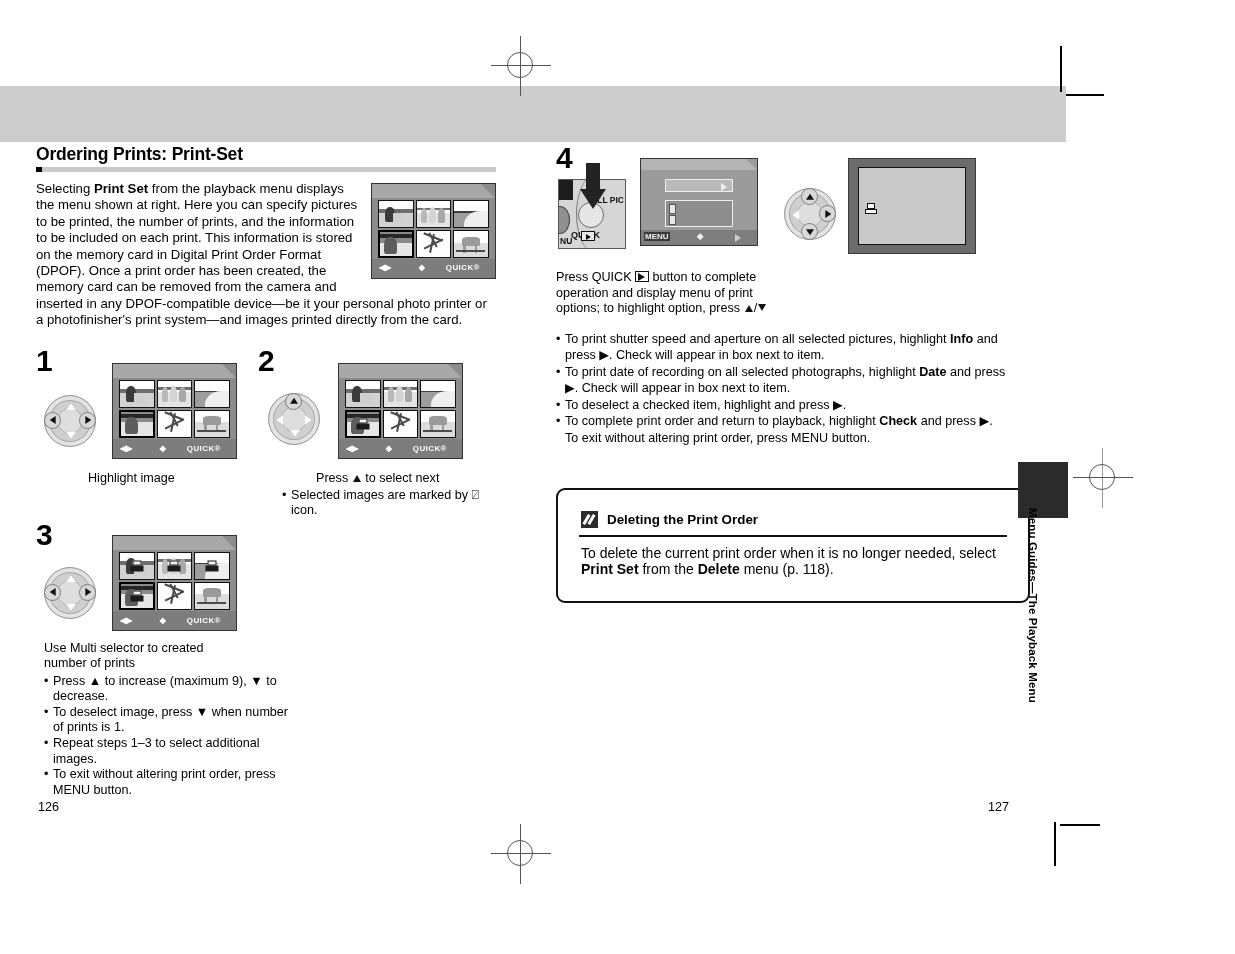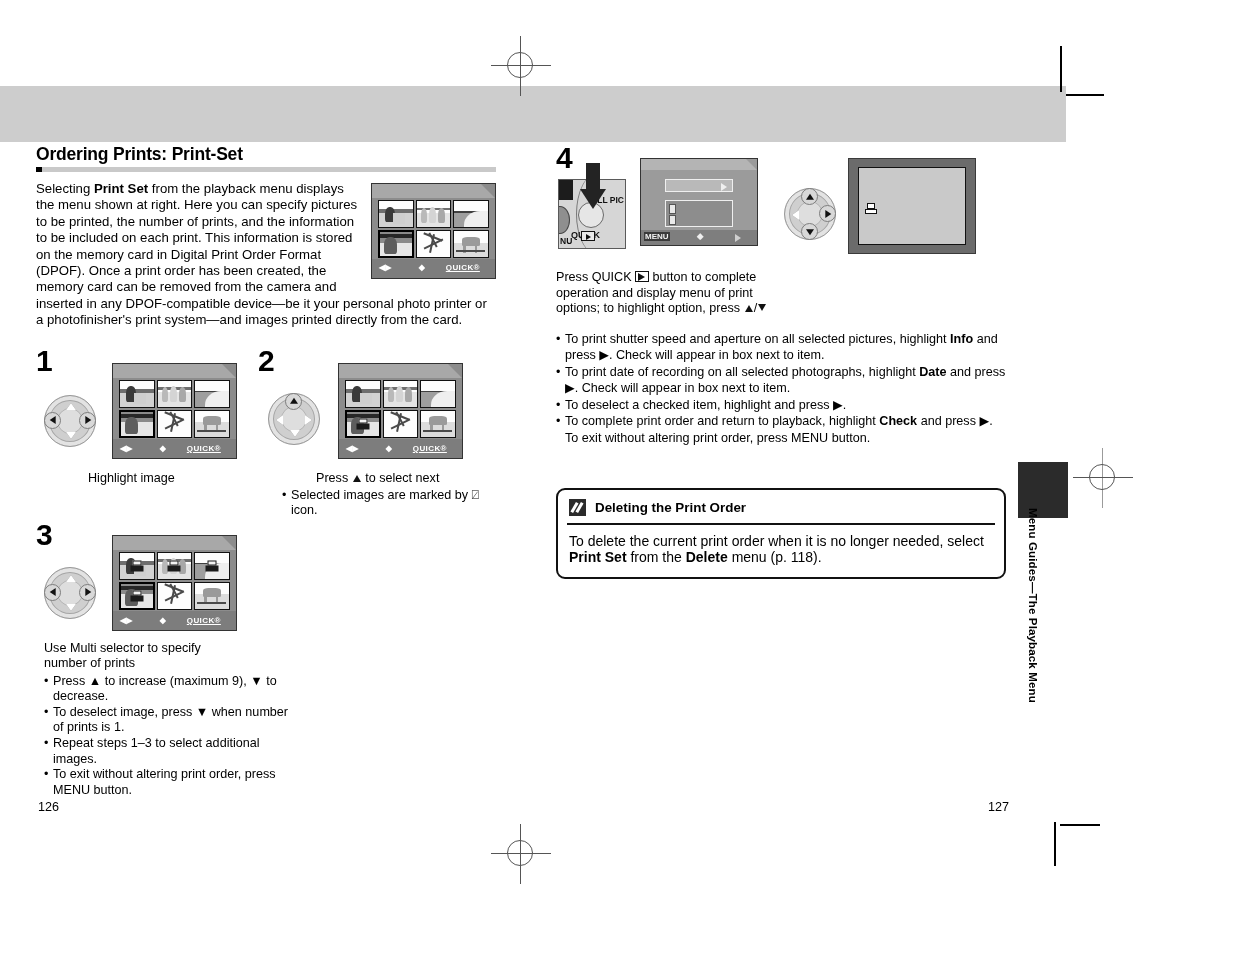--- a/index.html
+++ b/index.html
@@ -44,21 +44,21 @@
   .lcd{position:relative;background:#8c8c8c;border:1px solid #333;box-sizing:border-box;}
   .lcd .tophood{position:absolute;left:0;top:0;right:0;height:14px;background:#a8a8a8;}
   .lcd .tophood:after{content:"";position:absolute;right:0;top:0;border-top:14px solid #8c8c8c;border-left:14px solid transparent;}
   .lcd .grid{position:absolute;left:6px;right:6px;top:16px;bottom:20px;display:grid;grid-template-columns:1fr 1fr 1fr;grid-template-rows:1fr 1fr;gap:2px;}
   .cell{position:relative;background:#efefef;border:1px solid #111;box-sizing:border-box;overflow:hidden;}
   .cell.sel{border:2px solid #000;}
   .lcd .statusbar{position:absolute;left:0;right:0;bottom:0;height:19px;background:#7d7d7d;color:#fff;
     font-size:8px;font-weight:bold;display:flex;align-items:center;}
   .sb-lr{position:absolute;left:7px;}
   .sb-ud{position:absolute;left:38%;}
-  .sb-q{position:absolute;left:60%;letter-spacing:0.4px;text-decoration:underline;}
+  .sb-q{position:absolute;left:60%;letter-spacing:0.4px;}
 
   
   .ph{position:absolute;left:0;top:0;right:0;bottom:0;}
   .ph .sky{position:absolute;left:0;top:0;right:0;height:45%;background:#fdfdfd;}
   .ph .gnd{position:absolute;left:0;bottom:0;right:0;height:55%;background:#d2d2d2;}
   .ph .hill{position:absolute;left:0;top:32%;right:0;height:14%;background:#6e6e6e;}
   .ph .fig{position:absolute;background:#3a3a3a;border-radius:45% 45% 20% 20%;}
   .ph .figlight{position:absolute;background:#bdbdbd;}
   .ph .road{position:absolute;right:-10%;bottom:-30%;width:80%;height:90%;background:#efefef;border-radius:60% 0 0 0;}
   .ph .horse{position:absolute;background:#9a9a9a;border-radius:30% 30% 10% 10%;}
@@ -123,21 +123,21 @@
   .menuLcd .bar{position:absolute;left:0;right:0;bottom:0;height:15px;background:#7e7e7e;}
   .menuLcd .menulbl{position:absolute;left:3px;top:2px;font-size:8px;font-weight:bold;color:#f2f2f2;background:#3a3a3a;padding:0 1px;}
   .menuLcd .ud{position:absolute;left:48%;top:2px;color:#efefef;font-size:9px;line-height:9px;}
   .menuLcd .rtri{position:absolute;right:16px;top:4px;width:0;height:0;border-top:4px solid transparent;border-bottom:4px solid transparent;border-left:6px solid #cfcfcf;}
 
   .resultLcd{position:relative;width:128px;height:96px;background:#6b6b6b;border:1px solid #3a3a3a;box-sizing:border-box;}
   .resultLcd .inner{position:absolute;left:9px;top:8px;right:9px;bottom:8px;background:#c9c9c9;border:1px solid #111;box-sizing:border-box;}
   .resultLcd .pr{position:absolute;left:16px;top:42%;}
 
   
-  .notebox{position:relative;border:2px solid #111;border-radius:9px;padding:0;margin-top:0;background:#fff;}
+  .notebox{position:relative;border:2px solid #111;border-radius:9px;padding:12px;margin-top:0;background:#fff;}
   .notebox .nhead{display:flex;align-items:center;gap:9px;padding:9px 11px 7px 11px;}
   .notebox .pencil{width:17px;height:17px;background:#2b2b2b;position:relative;flex:0 0 auto;}
   .notebox .pencil:after{content:"";position:absolute;left:4px;top:3px;width:3px;height:11px;background:#fff;transform:rotate(30deg);}
   .notebox .pencil:before{content:"";position:absolute;left:9px;top:3px;width:3px;height:11px;background:#fff;transform:rotate(30deg);}
   .notebox .ntitle{font-size:13.4px;font-weight:bold;}
   .notebox .ndiv{height:2px;background:#111;margin:0 9px;}
   .notebox .nbody{font-size:14px;line-height:16px;padding:8px 11px 12px 11px;}
 
   
   .sidetab{position:absolute;left:1018px;top:462px;width:50px;height:56px;background:#2b2b2b;}
@@ -526,21 +526,21 @@
           </div>
           <div class="statusbar">
             <span class="sb-lr">◀▶</span>
             <span class="sb-ud">◆</span>
             <span class="sb-q">QUICK®</span>
           </div>
         </div>
       </div>
 
       <div class="caption" style="position:absolute;left:8px;top:120px;width:250px;">
-        <div>Use Multi selector to specify</div>
+        <div>Use Multi selector to created</div>
         <div>number of prints</div>
       </div>
       <ul class="bullets" style="position:absolute;left:8px;top:152px;width:252px;">
         <li>Press ▲ to increase (maximum 9), ▼ to decrease.</li>
         <li>To deselect image, press ▼ when number of prints is 1.</li>
         <li>Repeat steps 1–3 to select additional images.</li>
         <li>To exit without altering print order, press MENU button.</li>
       </ul>
     </div>
   </div>

